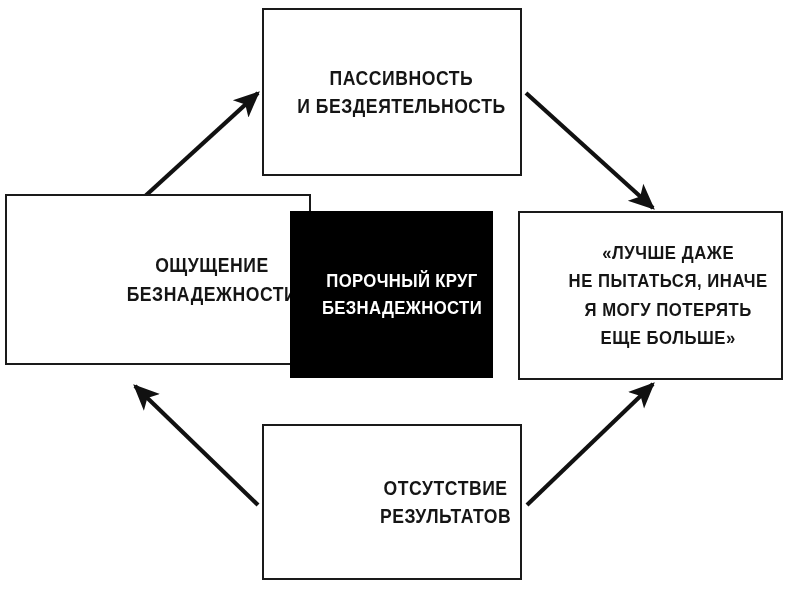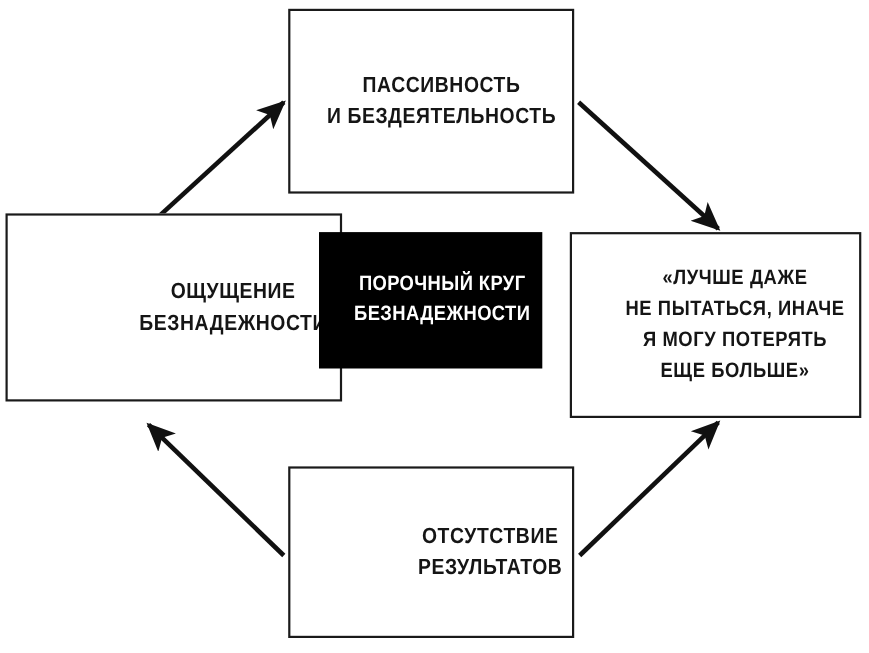--- a/index.html
+++ b/index.html
@@ -54,21 +54,21 @@
     color: #ffffff;
     font-size: 19px;
     letter-spacing: 0.4px;
   }
   #node-right .node-label {
     font-size: 19px;
     line-height: 1.5;
   }
   #node-top    { left: 262px; top: 8px;   width: 260px; height: 168px; }
   #node-left   { left: 5px;   top: 194px; width: 306px; height: 171px; }
-  #node-center { left: 290px; top: 211px; width: 203px; height: 124px; }
+  #node-center { left: 290px; top: 211px; width: 203px; height: 167px; }
   #node-right  { left: 518px; top: 211px; width: 265px; height: 169px; }
   #node-bottom { left: 262px; top: 424px; width: 260px; height: 156px; }
 </style>
 </head>
 <body>
 
 <div id="diagram-root">
 
   <svg id="arrow-layer" viewBox="0 0 790 594" width="790" height="594" xmlns="http://www.w3.org/2000/svg">
     <defs>

